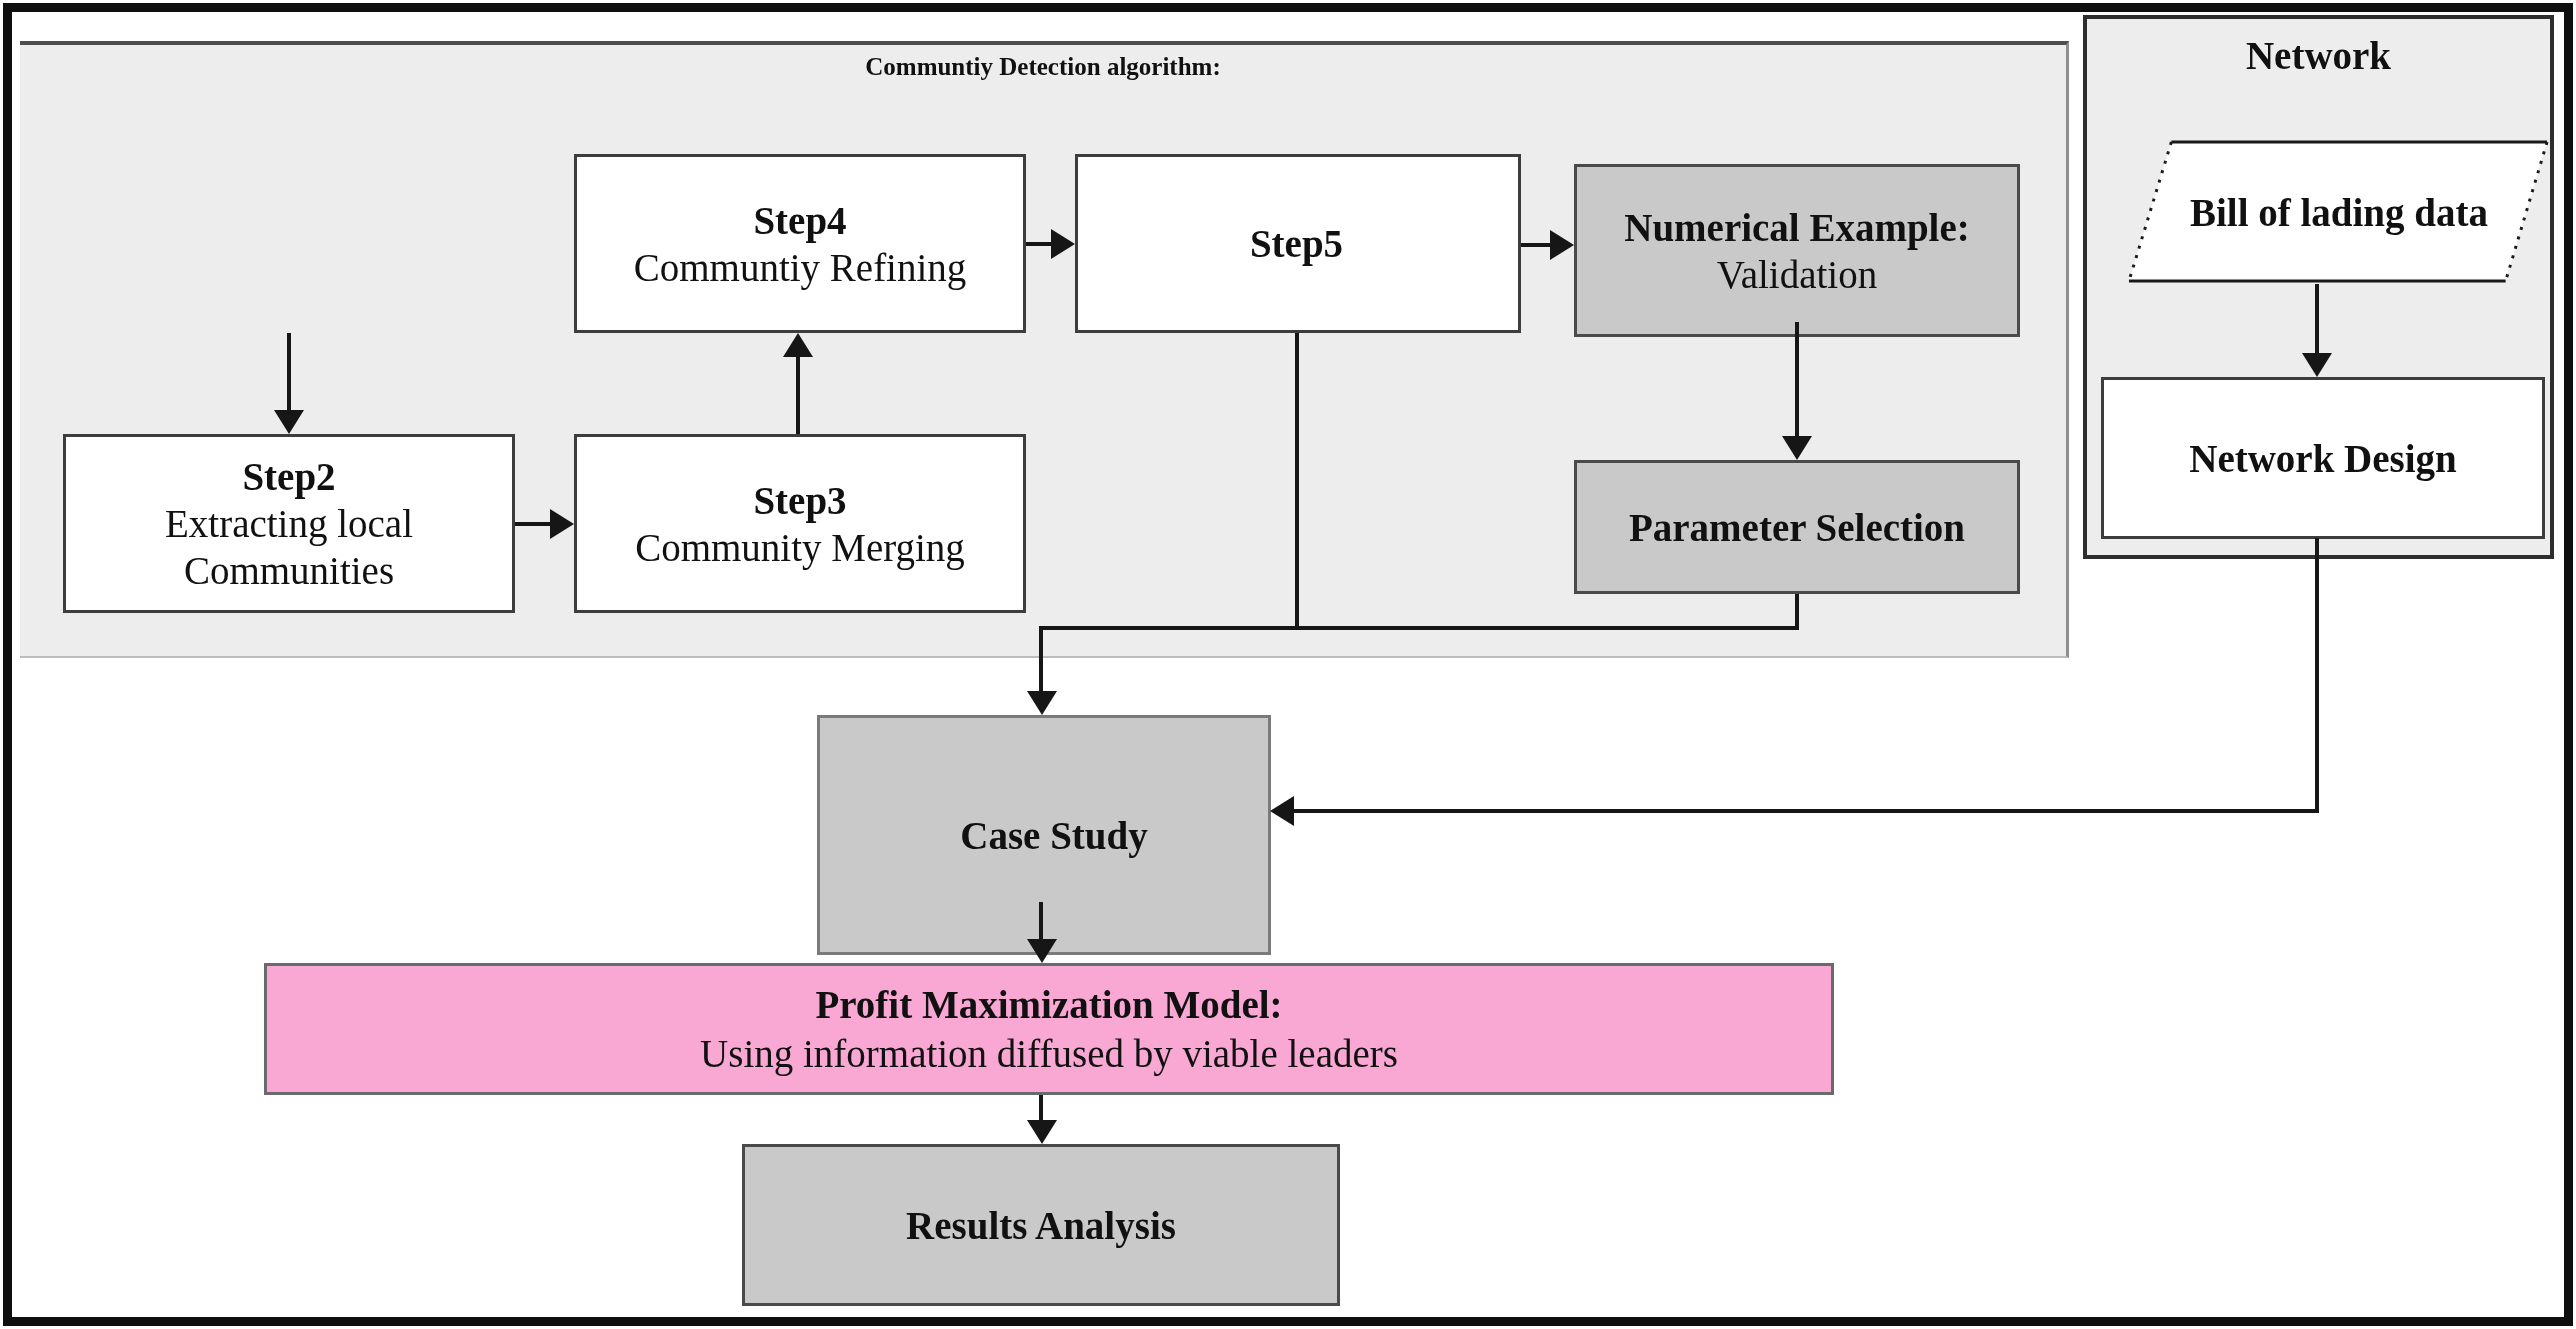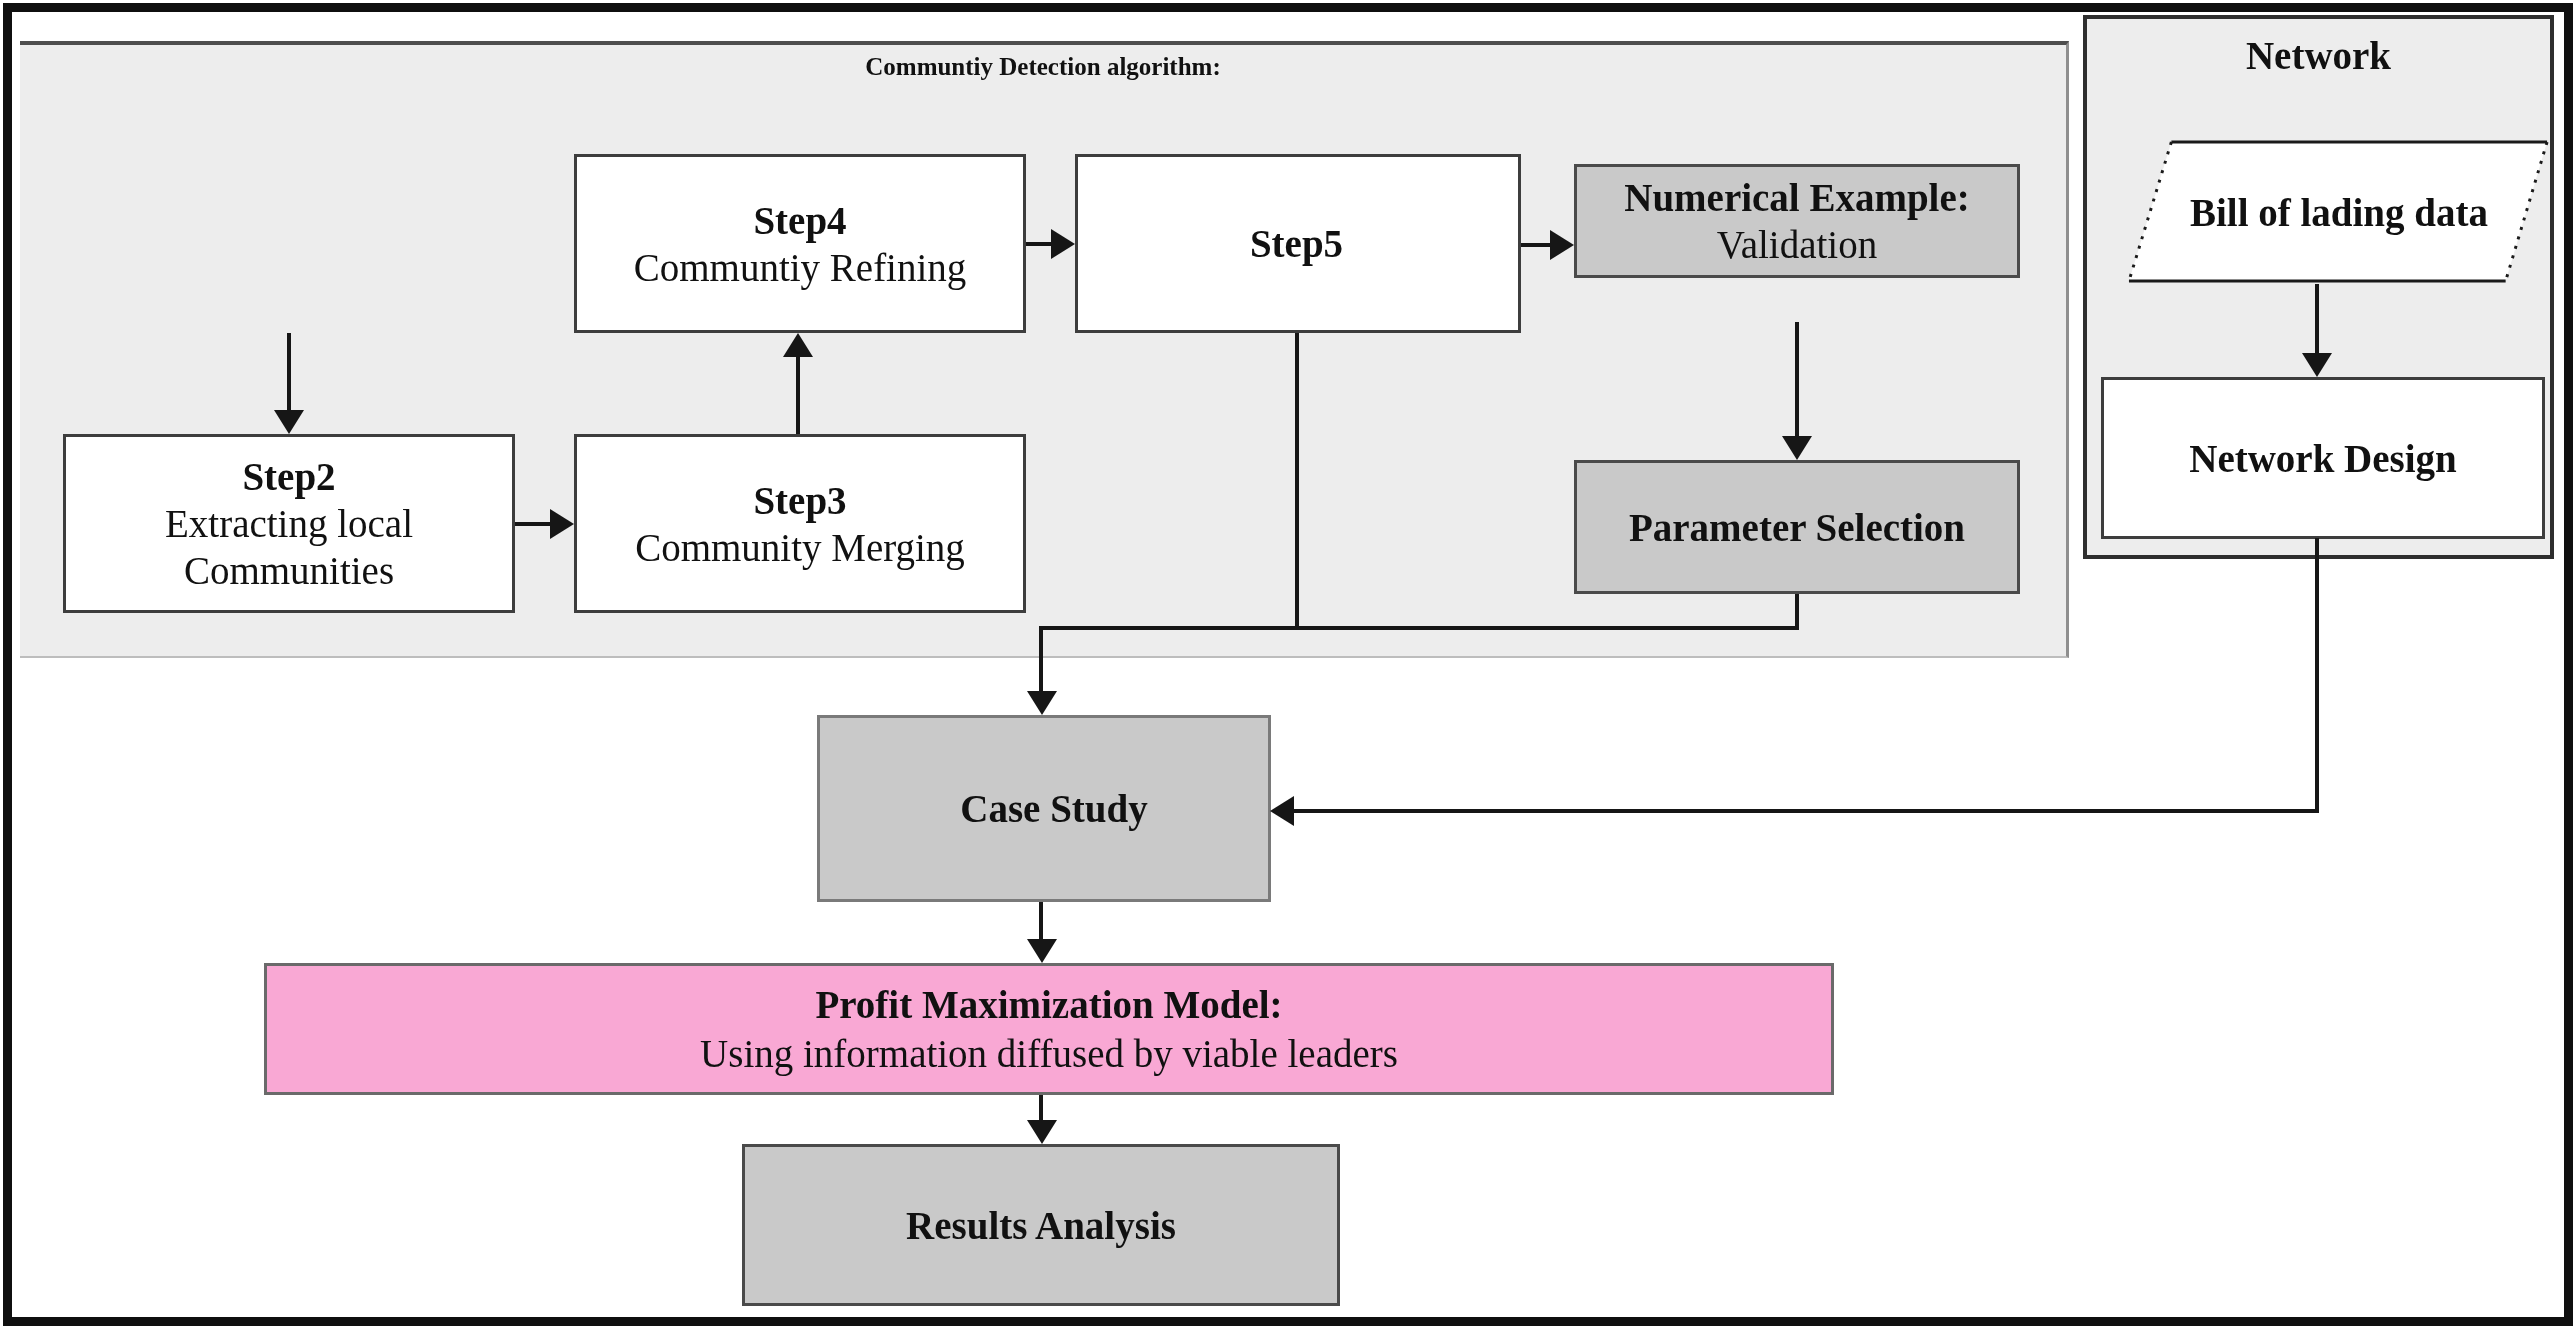--- a/index.html
+++ b/index.html
@@ -72,24 +72,24 @@
   .gray-box-light-border { background: #c9c9c9; border: 3px solid #7a7a7a; }
   .light-box  { background: #f9a8d4; border: 3px solid #6a6a6a; }
   .b { font-weight: bold; }
 
   
   .step1 { left: 63px;   top: 154px; width: 452px; height: 179px; }
   .step2 { left: 63px;   top: 434px; width: 452px; height: 179px; }
   .step4 { left: 574px;  top: 154px; width: 452px; height: 179px; }
   .step3 { left: 574px;  top: 434px; width: 452px; height: 179px; }
   .step5 { left: 1075px; top: 154px; width: 446px; height: 179px; padding-left: 21px; }
-  .numex { left: 1574px; top: 164px; width: 446px; height: 114px; }
+  .numex { left: 1574px; top: 164px; width: 446px; height: 173px; }
   .param { left: 1574px; top: 460px; width: 446px; height: 134px; }
 
-  .case-study { left: 817px; top: 715px; width: 454px; height: 187px; padding-left: 44px; }
+  .case-study { left: 817px; top: 715px; width: 454px; height: 240px; padding-left: 44px; }
   .profit     { left: 264px; top: 963px; width: 1570px; height: 132px; line-height: 49px; }
   .results    { left: 742px; top: 1144px; width: 598px; height: 162px; }
 
   .network-design { left: 2101px; top: 377px; width: 444px; height: 162px; }
 
   
   .bol-wrap {
     position: absolute;
     left: 2126px; top: 140px;
     width: 426px; height: 144px;

